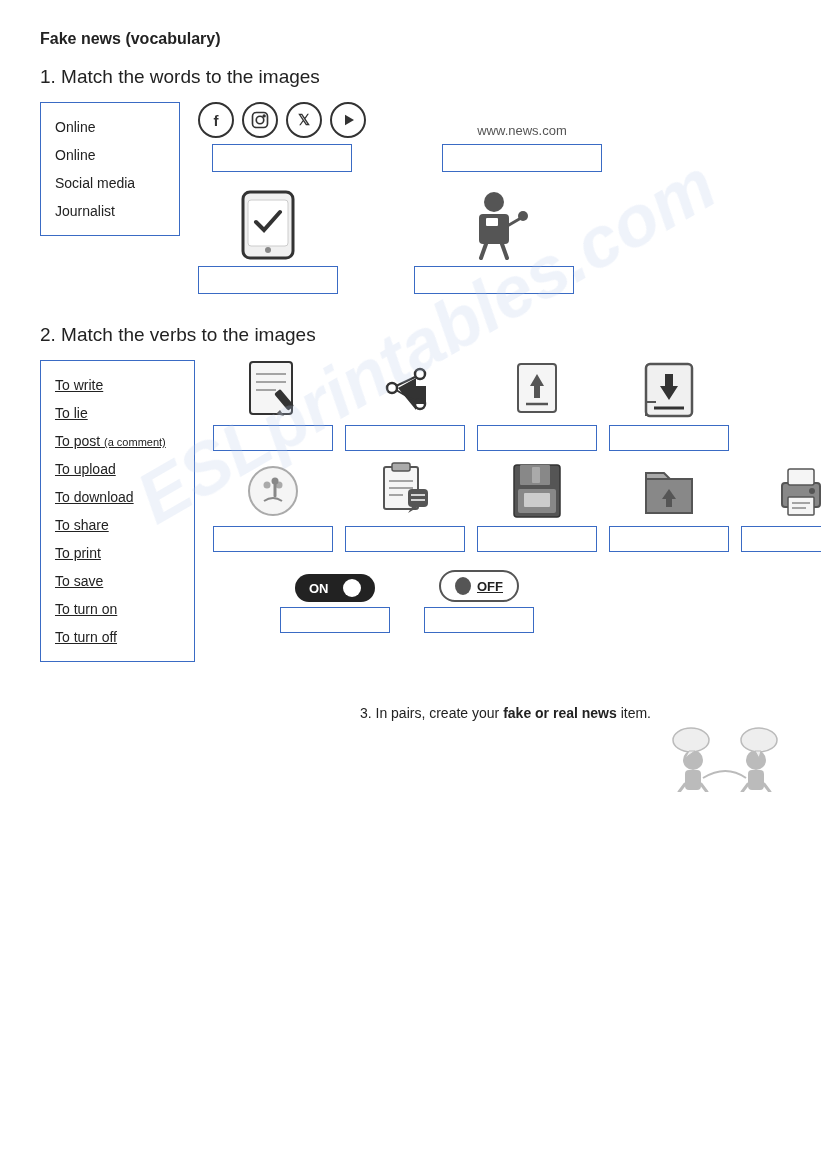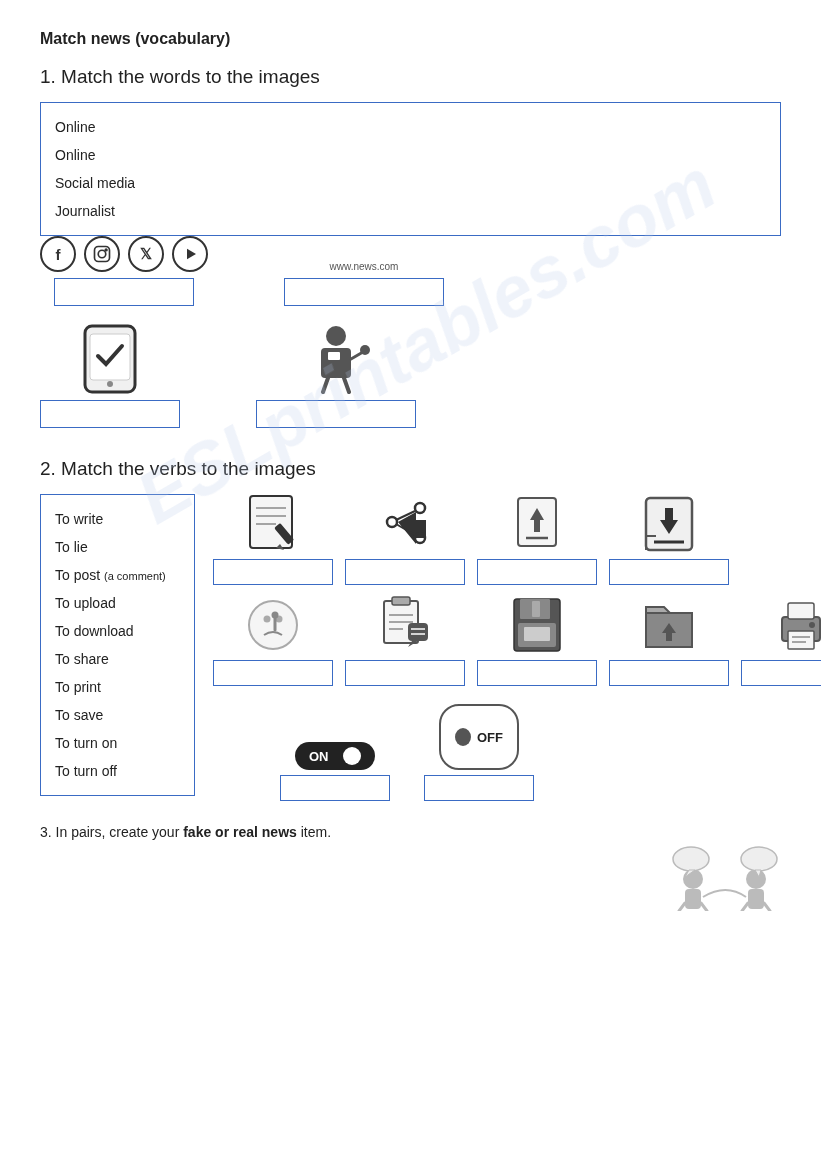--- a/index.html
+++ b/index.html
@@ -8,21 +8,21 @@
       font-family: Arial, sans-serif;
       font-size: 14px;
       color: #222;
       width: 821px;
       min-height: 1161px;
       padding: 30px 40px;
     }
     h1 { font-size: 16px; font-weight: bold; margin-bottom: 18px; }
     .section-title { font-size: 19px; margin-bottom: 14px; }
     
-    .section1 { display: flex; margin-bottom: 30px; flex-direction: column; }
+    .section1 { display: flex; gap: 18px; margin-bottom: 30px; }
     .vocab-box {
       border: 1.5px solid #3a6bc4;
       padding: 10px 14px;
       min-width: 140px;
       line-height: 2;
       font-size: 14px;
       height: fit-content;
     }
     .images-grid {
       display: flex;
@@ -58,22 +58,22 @@
       display: flex; gap: 8px; align-items: center; font-size: 22px; color: #333;
     }
     .icon-circle {
       border: 2px solid #333;
       border-radius: 50%;
       width: 36px; height: 36px;
       display: flex; align-items: center; justify-content: center;
       font-size: 16px;
       font-weight: bold;
     }
-    .www-label { font-size: 10px; color: #555; }
-    .section2-content { display: flex; gap: 18px; }
+    .www-label { font-size: 13px; color: #555; }
+    .section2-content { display: flex; gap: 18px; text-decoration: underline; }
     .verbs-box {
       border: 1.5px solid #3a6bc4;
       padding: 10px 14px;
       min-width: 155px;
       line-height: 2;
       font-size: 14px;
       height: fit-content;
     }
     .verbs-box span { font-size: 11px; }
     .verb-images {
@@ -103,21 +103,21 @@
       padding: 5px 14px; font-size: 13px; font-weight: bold;
       display: flex; align-items: center; gap: 6px;
       width: 80px;
     }
     .toggle-circle-on {
       width: 18px; height: 18px; background: #fff; border-radius: 50%;
       margin-left: auto;
     }
     .toggle-off {
       background: #fff; color: #222; border-radius: 20px; border: 2px solid #555;
-      padding: 22px 14px; font-size: 13px; font-weight: bold;
+      padding: 5px 14px; font-size: 13px; font-weight: bold;
       display: flex; align-items: center; gap: 6px;
       width: 80px;
     }
     .toggle-circle-off {
       width: 18px; height: 18px; background: #555; border-radius: 50%;
     }
     
     .section3 { margin-top: 20px; }
     .section3 p { margin-bottom: 10px; line-height: 1.7; }
     .section3-inner { display: flex; align-items: flex-start; gap: 20px; }
@@ -141,21 +141,21 @@
       pointer-events: none;
       z-index: 0;
       white-space: nowrap;
     }
   </style>
 </head>
 <body>
 
 <div class="watermark">ESLprintables.com</div>
 
-<h1>Match news (vocabulary)</h1>
+<h1>Fake news (vocabulary)</h1>
 
 <p class="section-title">1. Match the words to the images</p>
 
 <div class="section1">
 
   <div class="vocab-box">
     <div>Online</div>
     <div>Online</div>
     <div>Social media</div>
     <div>Journalist</div>
@@ -380,21 +380,21 @@
         <div class="toggle-off">
           <div class="toggle-circle-off"></div>
           <span>OFF</span>
         </div>
         <div class="ans-sm" style="width:110px;"></div>
       </div>
     </div>
   </div>
 </div>
 
-<div class="section3" style="margin-top:20px;">
+<div class="section3" style="margin-top:40px;text-align:right;">
   <div class="section3-inner">
     <div class="section3-text">
       <p>
         3. In pairs, create your <strong>fake or real news</strong> item.
       </p>
     </div>
 
     <div class="people-illustration">
       <svg width="110" height="90" viewBox="0 0 110 90">
 

